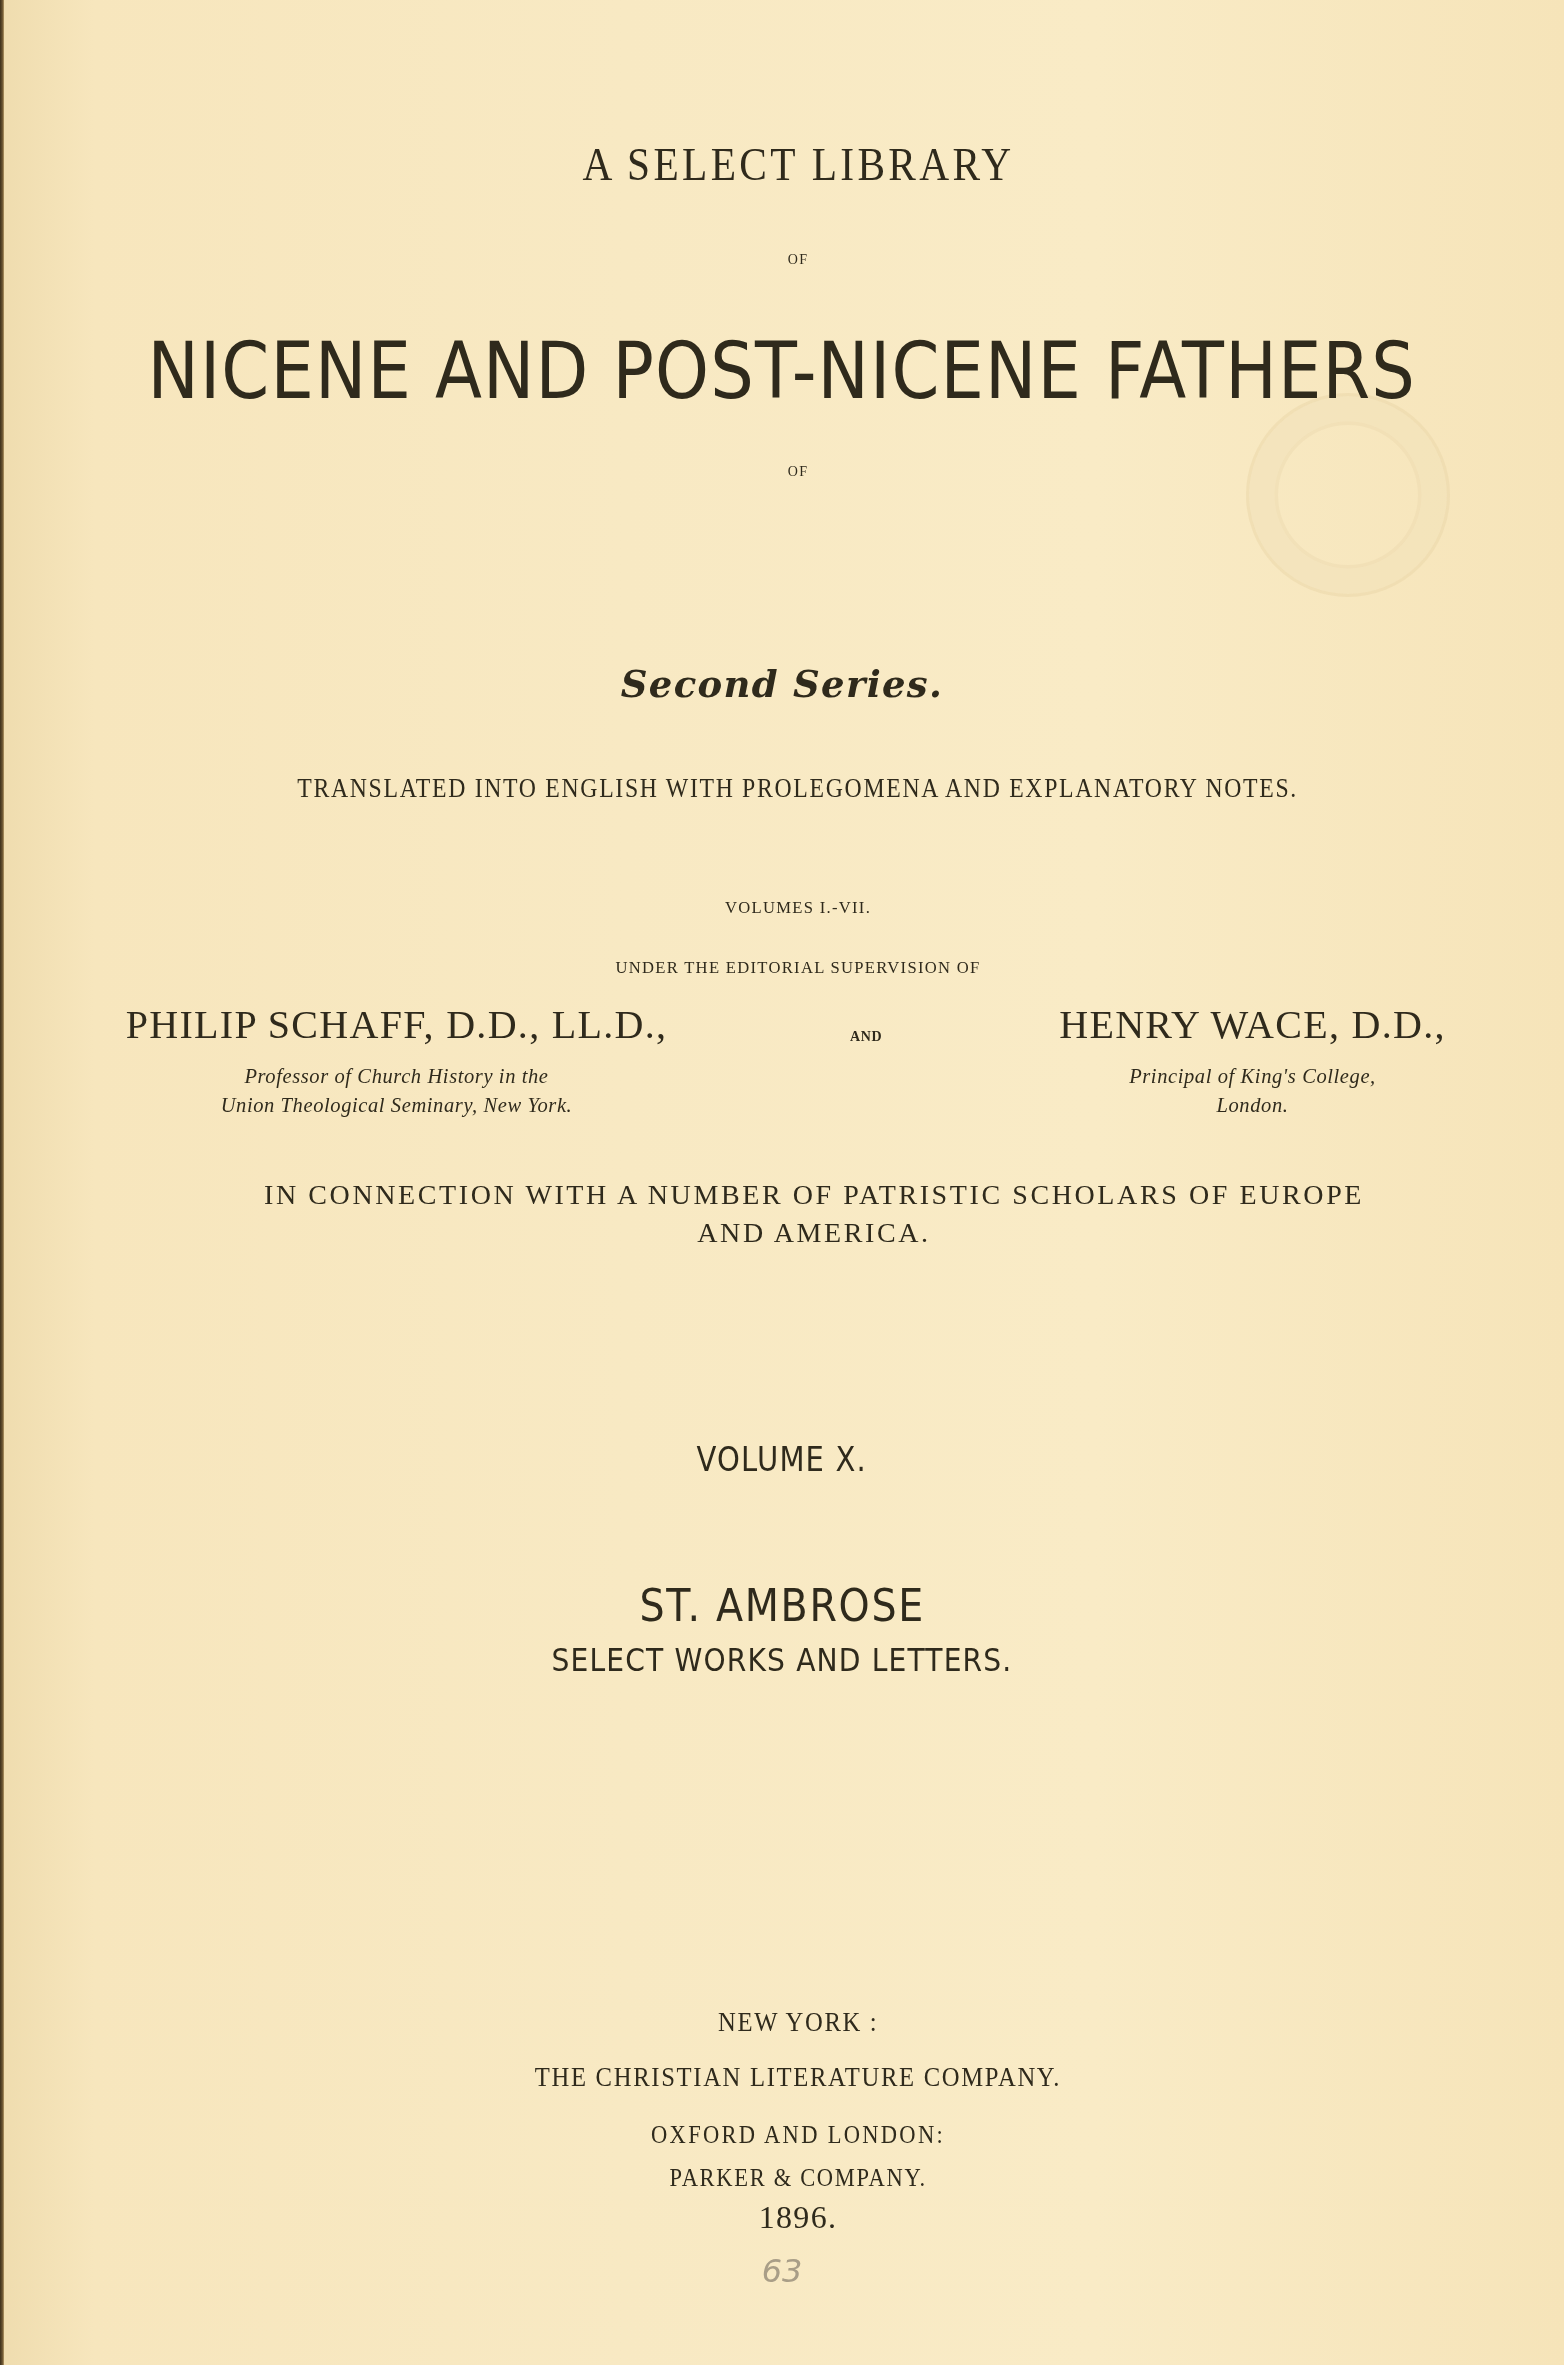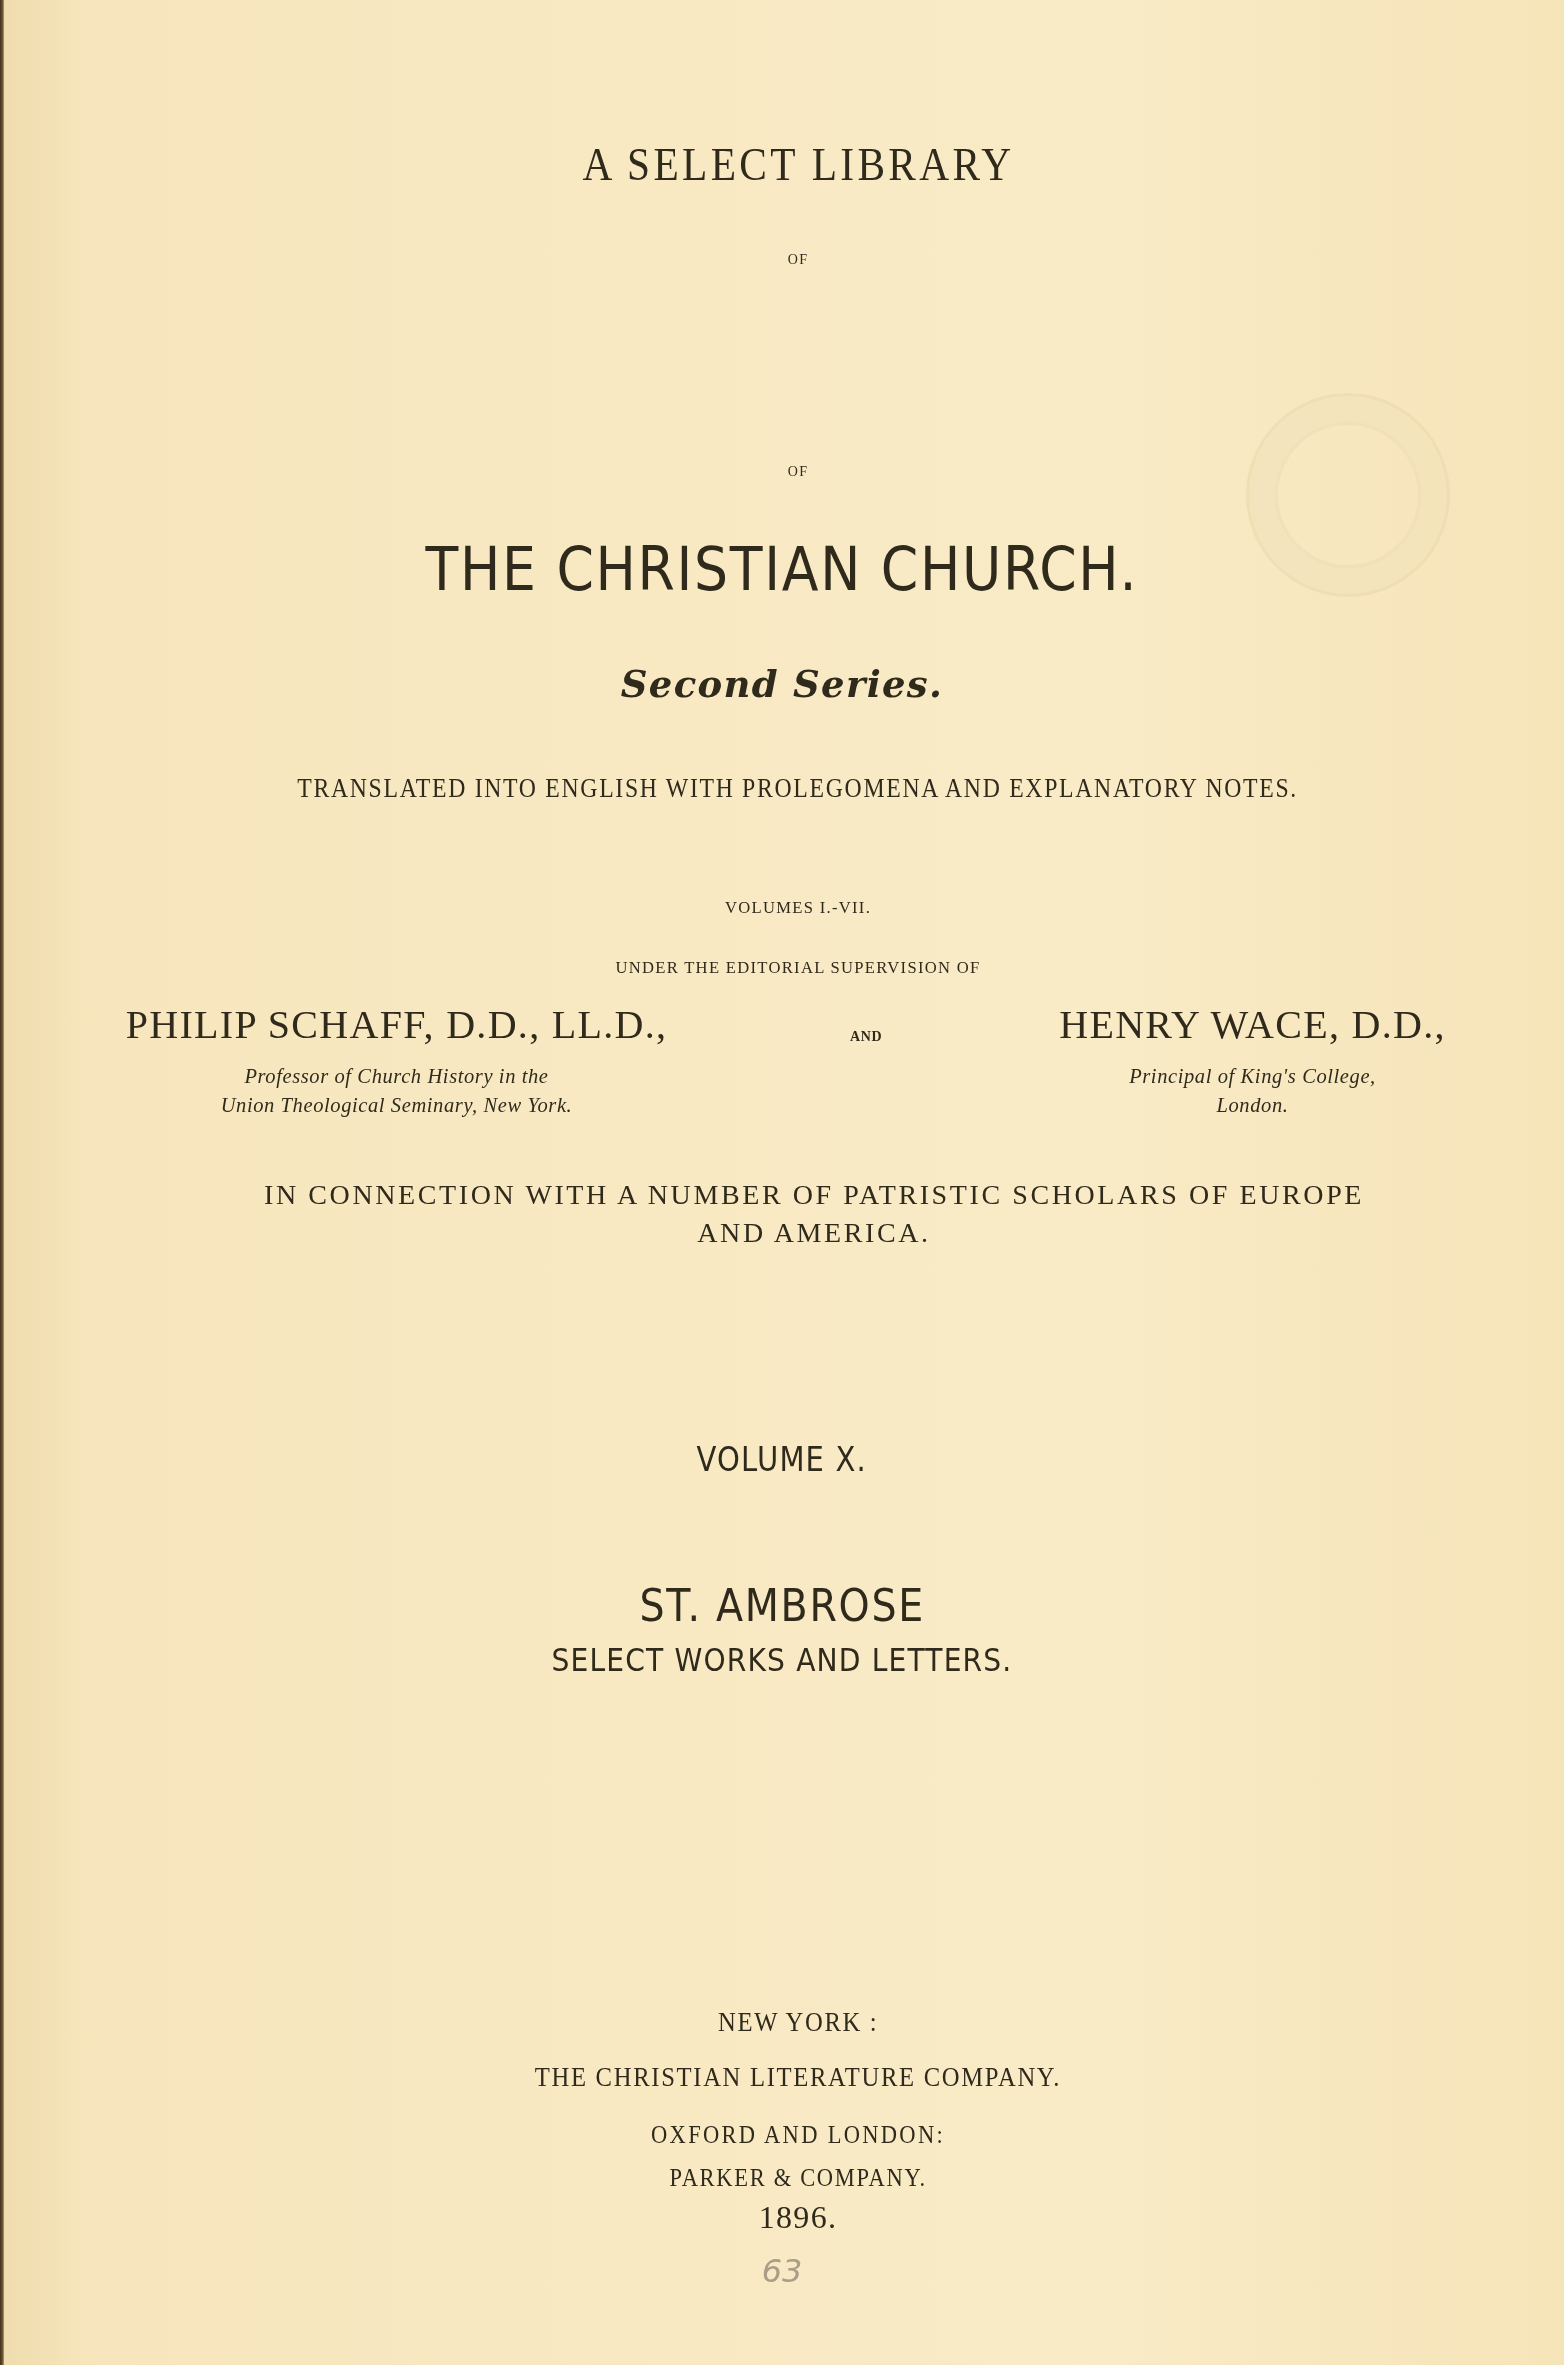--- a/index.html
+++ b/index.html
@@ -106,25 +106,25 @@
 <div class="page">
   <div class="spine-edge"></div>
   <div class="seal"></div>
 
   <div class="line t-select-library serif-light">
     <span class="condensed">A SELECT LIBRARY</span>
   </div>
   <div class="line t-of-1 serif-light">
     <span>OF</span>
   </div>
+  <div class="line t-nicene sans-display">
+    <span class="condensed">NICENE AND POST-NICENE FATHERS</span>
+  </div>
   <div class="line t-of-2 serif-light">
     <span>OF</span>
-  </div>
-  <div class="line t-church sans-display">
-    <span class="condensed">THE CHRISTIAN CHURCH.</span>
   </div>
   <div class="line t-series">
     <span>Second Series.</span>
   </div>
   <div class="line t-volumes serif-light">
     <span>VOLUMES I.-VII.</span>
   </div>
   <div class="line t-translated serif-light">
     <span class="condensed">TRANSLATED INTO ENGLISH WITH PROLEGOMENA AND EXPLANATORY NOTES.</span>
   </div>

